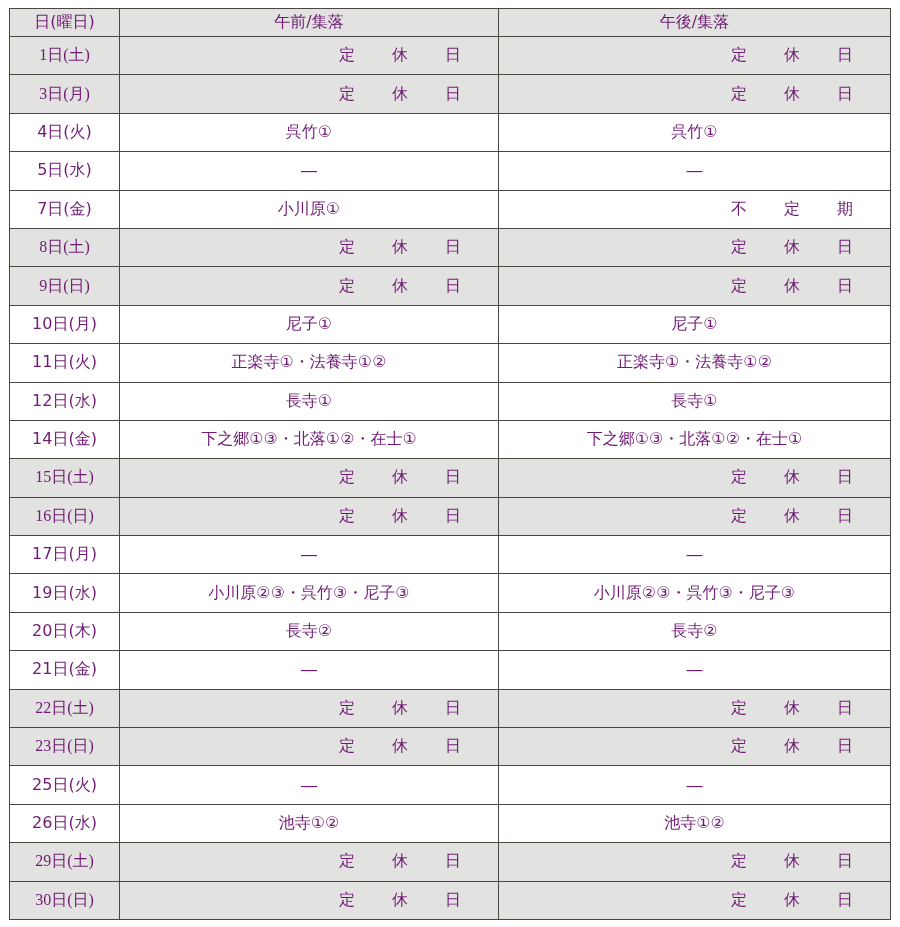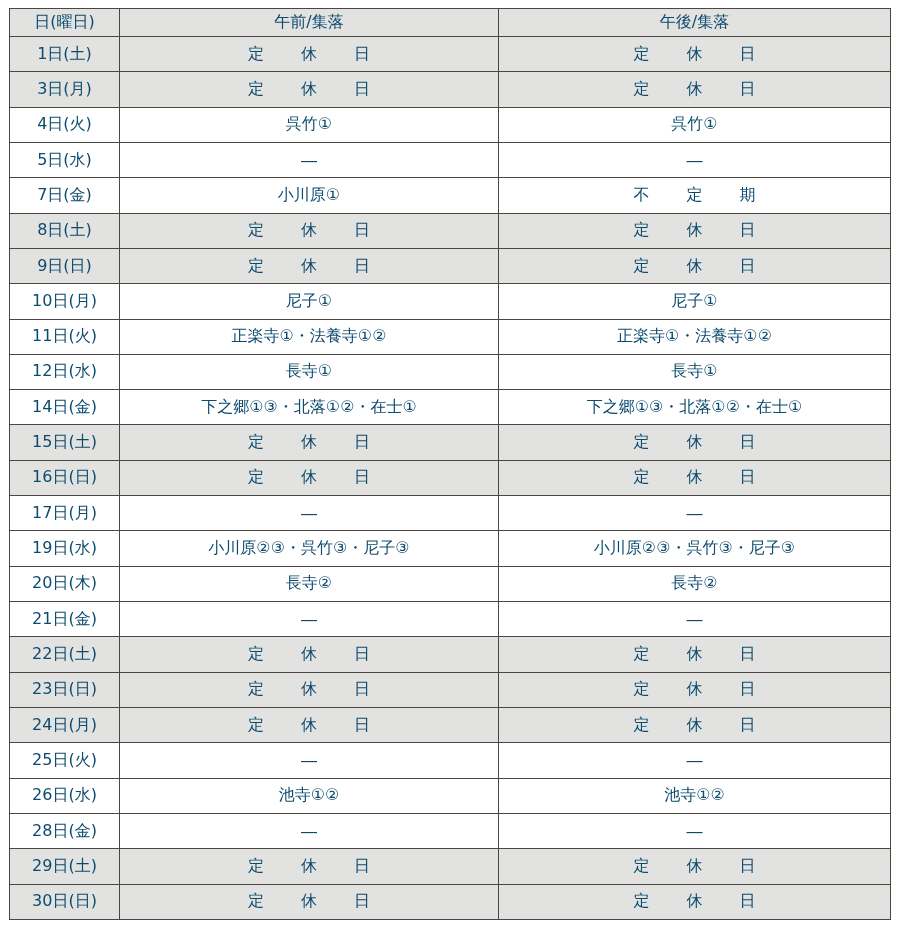--- a/index.html
+++ b/index.html
@@ -16,40 +16,41 @@
     height: 927px;
     padding: 8px 9px 7px 9px;
     font-family: "DejaVu Sans", "Liberation Sans", sans-serif;
   }
   table.schedule {
     border-collapse: collapse;
     table-layout: fixed;
     width: 881px;
     height: 912px;
     font-size: 16px;
-    color: #0c4a6e;
+    color: #701a75;
   }
   col.c-day { width: 110px; }
   col.c-am  { width: 379px; }
   col.c-pm  { width: 392px; }
   th, td {
     border: 1.5px solid #4b4642;
     text-align: center;
     vertical-align: middle;
     padding: 0;
     font-weight: normal;
     height: 27px;
     white-space: nowrap;
     overflow: hidden;
   }
   thead th { background: #e2e2e0; }
-  tr.closed td { background: #e2e2e0; }
+  tr.closed td { background: #e2e2e0; font-family: Liberation Serif, serif; }
   td.wide {
     letter-spacing: 37px;
     padding-left: 37px;
+    text-align: right;
   }
 </style>
 </head>
 <body>
 
 <div class="page">
   <table class="schedule">
     <colgroup>
       <col class="c-day">
       <col class="c-am">
@@ -151,39 +152,29 @@
         <tr class="closed">
           <td>22日(土)</td>
           <td class="wide">定休日</td>
           <td class="wide">定休日</td>
         </tr>
         <tr class="closed">
           <td>23日(日)</td>
           <td class="wide">定休日</td>
           <td class="wide">定休日</td>
         </tr>
-        <tr class="closed">
-          <td>24日(月)</td>
-          <td class="wide">定休日</td>
-          <td class="wide">定休日</td>
-        </tr>
         <tr>
           <td>25日(火)</td>
           <td>―</td>
           <td>―</td>
         </tr>
         <tr>
           <td>26日(水)</td>
           <td>池寺①②</td>
           <td>池寺①②</td>
-        </tr>
-        <tr>
-          <td>28日(金)</td>
-          <td>―</td>
-          <td>―</td>
         </tr>
         <tr class="closed">
           <td>29日(土)</td>
           <td class="wide">定休日</td>
           <td class="wide">定休日</td>
         </tr>
         <tr class="closed">
           <td>30日(日)</td>
           <td class="wide">定休日</td>
           <td class="wide">定休日</td>

